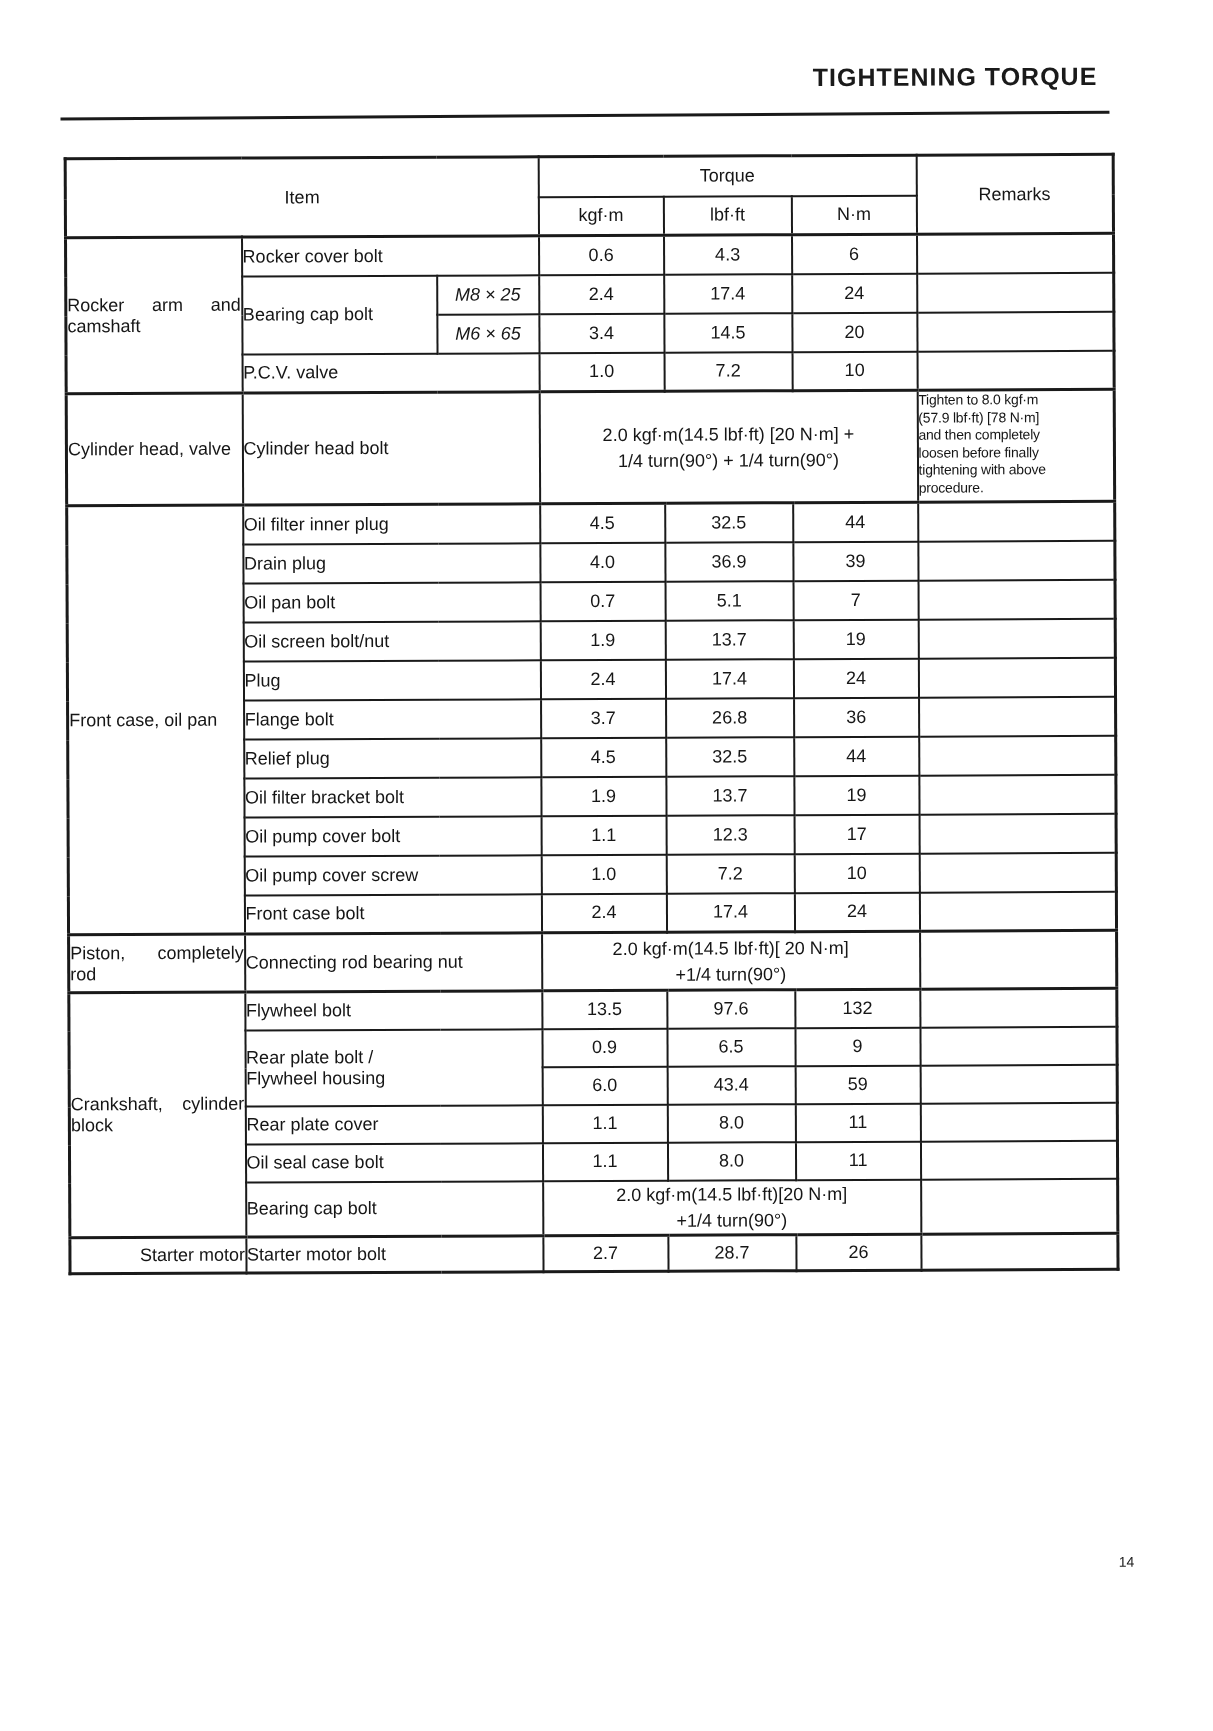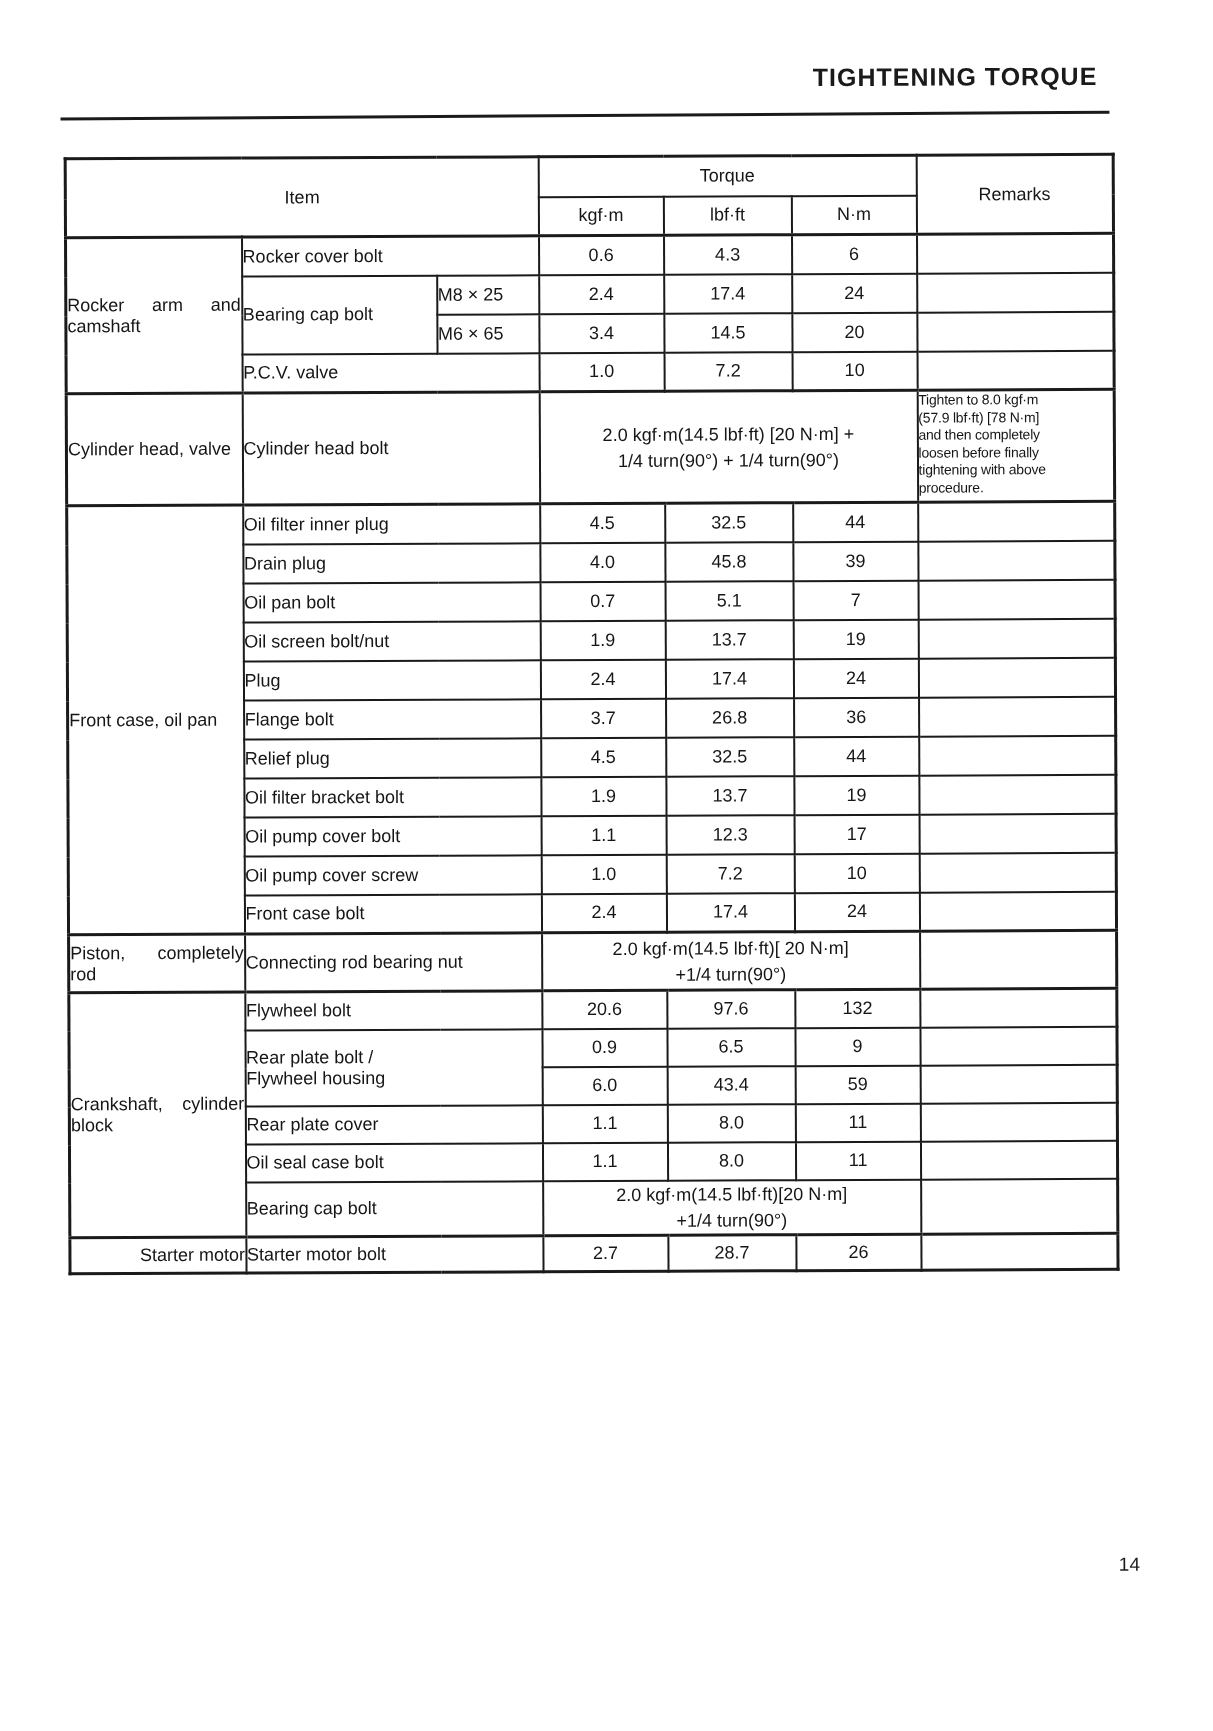--- a/index.html
+++ b/index.html
@@ -77,21 +77,21 @@
     line-height: 21px;
   }
   .c-group.single { text-align: right; }
   .c-item {
     text-align: left;
     vertical-align: middle;
     padding: 0 6px 0 11px;
     white-space: pre-line;
     line-height: 21px;
   }
-  .c-size { text-align: left; vertical-align: middle; }
+  .c-size { text-align: center; vertical-align: middle; font-style: italic; }
   .c-num { text-align: center; vertical-align: middle; }
   .c-span {
     text-align: center;
     vertical-align: middle;
     white-space: pre-line;
     line-height: 26px;
   }
   .c-rem { vertical-align: middle; }
   .c-rem-note {
     vertical-align: top;
@@ -99,21 +99,21 @@
     font-size: 14px;
     line-height: 17.5px;
     padding: 3px 2px 0 7px;
     white-space: pre-line;
     letter-spacing: -0.2px;
   }
   .pageno {
     position: absolute;
     top: 1556px;
     left: 1115px;
-    font-size: 19px;
+    font-size: 14px;
   }
 </style>
 </head>
 <body>
 
 <div class="page">
 
   <div class="title">TIGHTENING TORQUE</div>
   <div class="rule"></div>
 
@@ -188,21 +188,21 @@
       <td class="c-group" rowspan="11">Front case, oil pan</td>
       <td class="c-item" colspan="2">Oil filter inner plug</td>
       <td class="c-num">4.5</td>
       <td class="c-num">32.5</td>
       <td class="c-num">44</td>
       <td class="c-rem"></td>
     </tr>
     <tr class="rh39">
       <td class="c-item" colspan="2">Drain plug</td>
       <td class="c-num">4.0</td>
-      <td class="c-num">45.8</td>
+      <td class="c-num">36.9</td>
       <td class="c-num">39</td>
       <td class="c-rem"></td>
     </tr>
     <tr class="rh39">
       <td class="c-item" colspan="2">Oil pan bolt</td>
       <td class="c-num">0.7</td>
       <td class="c-num">5.1</td>
       <td class="c-num">7</td>
       <td class="c-rem"></td>
     </tr>
@@ -267,21 +267,21 @@
       <td class="c-group">Piston, completely rod</td>
       <td class="c-item" colspan="2">Connecting rod bearing nut</td>
       <td class="c-span" colspan="3">2.0 kgf·m(14.5 lbf·ft)[ 20 N·m]
 +1/4 turn(90°)</td>
       <td class="c-rem"></td>
     </tr>
 
     <tr class="rh38 gs">
       <td class="c-group" rowspan="6">Crankshaft, cylinder block</td>
       <td class="c-item" colspan="2">Flywheel bolt</td>
-      <td class="c-num">20.6</td>
+      <td class="c-num">13.5</td>
       <td class="c-num">97.6</td>
       <td class="c-num">132</td>
       <td class="c-rem"></td>
     </tr>
     <tr class="rh38">
       <td class="c-item" colspan="2" rowspan="2">Rear plate bolt /
 Flywheel housing</td>
       <td class="c-num">0.9</td>
       <td class="c-num">6.5</td>
       <td class="c-num">9</td>

